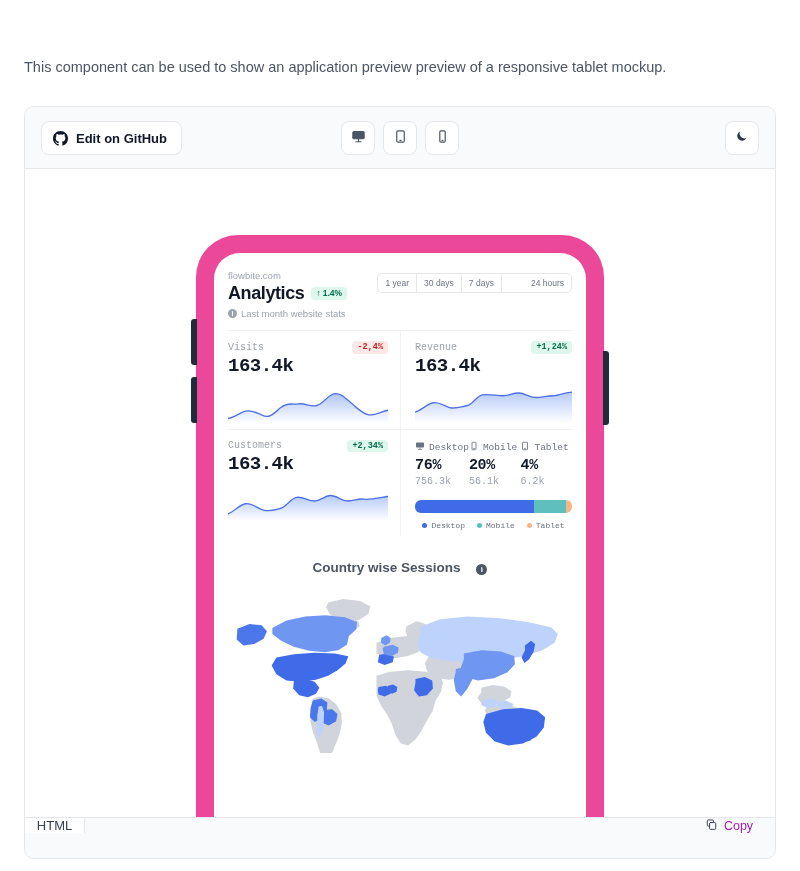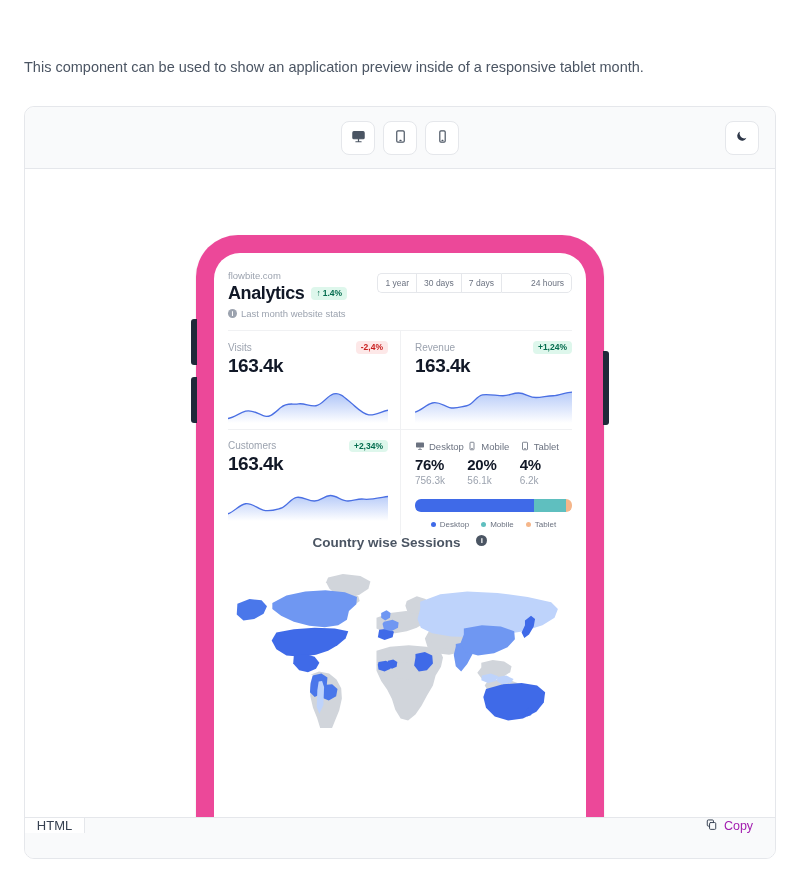--- a/index.html
+++ b/index.html
@@ -132,21 +132,21 @@
   }
   .range-btn:first-child { border-radius: 5px 0 0 5px; }
   .range-btn:last-child  { border-right: 1px solid #e5e7eb; border-radius: 0 5px 5px 0; padding-left: 29px; }
 
   .hr { height:1px; background:#f0f1f3; margin: 11px 0 0; }
 
   .grid {
     display: grid;
     grid-template-columns: 1fr 1fr;
   }
-  .cell { padding: 10px 0 6px; position: relative; }
+  .cell { padding: 10px 0 6px; position: relative; font-family: Liberation Mono, monospace; }
   .cell.l { padding-right: 12px; }
   .cell.r { padding-left: 14px; border-left: 1px solid #f0f1f3; }
   .row-sep { border-bottom: 1px solid #f0f1f3; }
 
   .cell-head { display:flex; justify-content: space-between; align-items: center; }
   .cell-label { font-size: 10px; color: #9ca3af; }
   .cell-value { font-size: 19px; font-weight: 800; color: #111827; letter-spacing:-.5px; margin-top: 1px; }
   .spark { margin-top: 6px; height: 40px; }
   .spark svg { display:block; width:100%; height:100%; }
 
@@ -159,23 +159,23 @@
   .pbar {
     display: flex; height: 13px; border-radius: 6px; overflow: hidden;
     margin-top: 13px;
   }
   .legend { display:flex; justify-content:center; gap: 12px; margin-top: 8px; }
   .legend-item { display:flex; align-items:center; gap:4px; font-size:8px; color:#6b7280; }
   .legend-dot { width:5px; height:5px; border-radius:50%; display:inline-block; }
 
   
   .map-title {
-    text-align:center; 
+    text-align:center; margin-top: 24px;
     font-size: 13.5px; font-weight: 600; color: #4b5563;
-    display:flex; align-items:flex-start; justify-content:center; gap:16px;
+    display:flex; align-items:flex-end; justify-content:center; gap:16px;
   }
   .i-dot-dark {
     width: 11px; height: 11px; border-radius: 50%;
     background:#4b5563; color:#fff; font-size:8px; line-height:11px;
     text-align:center; font-weight:700; display:inline-block;
   }
   .map-wrap { margin-top: 14px; padding: 0 4px; }
   .map-wrap svg { display:block; width:100%; height:auto; }
 
   
@@ -200,26 +200,40 @@
     display:flex; align-items:center; justify-content:center; gap:6px;
     font-size: 12.5px; color:#a21caf; cursor:pointer;
     background:#f9fafb;
   }
 </style>
 </head>
 <body>
 
 <div class="page">
 
-  <div class="page-desc">This component can be used to show an application preview inside of a responsive tablet month.</div>
+  <div class="page-desc">This component can be used to show an application preview preview of a responsive tablet mockup.</div>
 
   <div class="example-card">
 
     <div class="toolbar">
 
+      <div class="gh-btn">
+        <span>
+          <svg width="15" height="15" viewBox="0 0 16 16" fill="#111827" aria-hidden="true">
+            <path d="M8 0C3.58 0 0 3.58 0 8c0 3.54 2.29 6.53 5.47 7.59.4.07.55-.17.55-.38
+            0-.19-.01-.82-.01-1.49-2.01.37-2.53-.49-2.69-.94-.09-.23-.48-.94-.82-1.13-.28-.15-.68-.52-.01-.53.63-.01
+            1.08.58 1.23.82.72 1.21 1.87.87 2.33.66.07-.52.28-.87.51-1.07-1.78-.2-3.64-.89-3.64-3.95
+            0-.87.31-1.59.82-2.15-.08-.2-.36-1.02.08-2.12 0 0 .67-.21 2.2.82a7.4 7.4 0 0 1 2-.27c.68 0
+            1.36.09 2 .27 1.53-1.04 2.2-.82 2.2-.82.44 1.1.16 1.92.08 2.12.51.56.82 1.27.82 2.15 0 3.07-1.87
+            3.75-3.65 3.95.29.25.54.73.54 1.48 0 1.07-.01 1.93-.01 2.2 0 .21.15.46.55.38A8.01 8.01 0 0 0 16
+            8c0-4.42-3.58-8-8-8z"></path>
+          </svg>
+        </span>
+        <span>Edit on GitHub</span>
+      </div>
 
       <div class="dev-switch">
         <div class="dev-btn">
           <span>
             <svg width="15" height="15" viewBox="0 0 20 20" fill="none" stroke="#4b5563" stroke-width="1.6" stroke-linecap="round" stroke-linejoin="round">
               <rect x="2.5" y="3.5" width="15" height="9.5" rx="1.4" fill="#4b5563" stroke="#4b5563"></rect>
               <path d="M10 13v3.5"></path>
                 <path d="M6.5 17h7"></path>
             </svg>
           </span>

